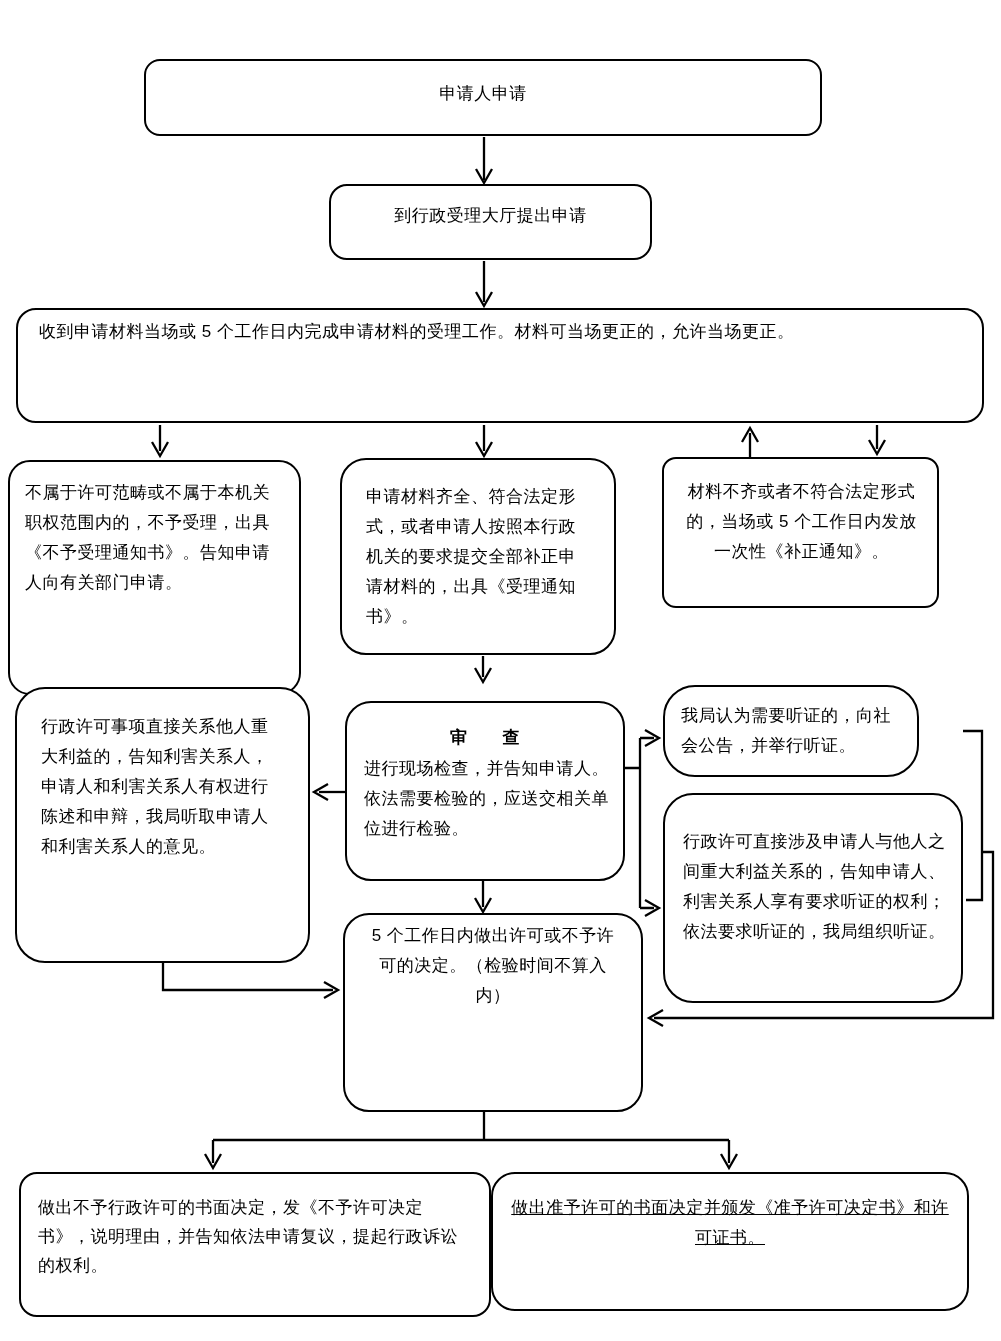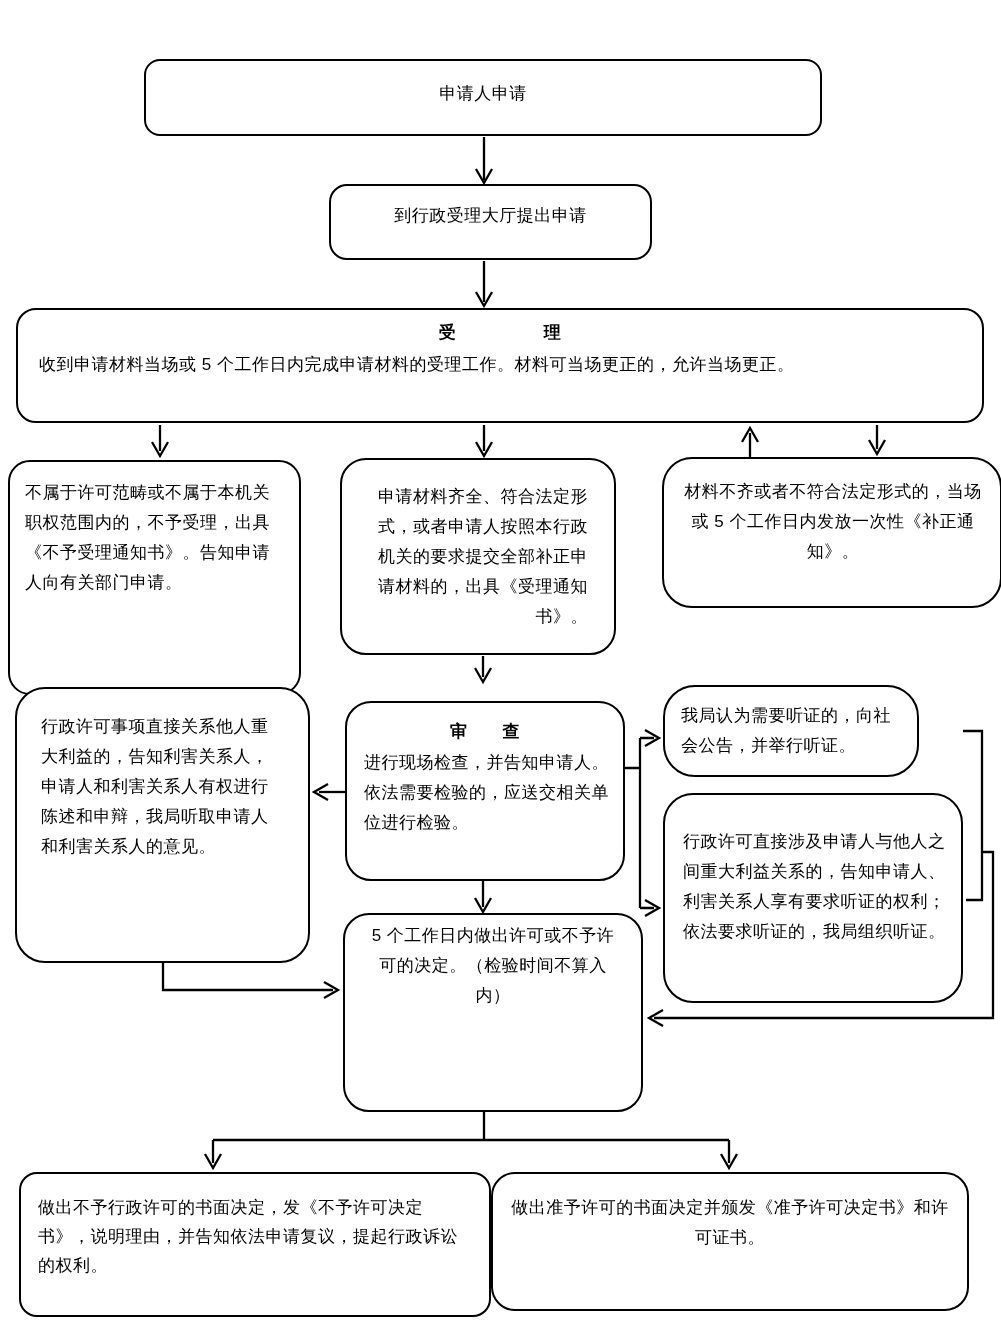--- a/index.html
+++ b/index.html
@@ -80,38 +80,37 @@
 
   <div class="node" style="left:329px;top:184px;width:323px;height:76px;border-radius:18px;">
     <div class="txt center" style="padding:15px 8px 0;">到行政受理大厅提出申请</div>
   </div>
 
   <div class="node" style="left:144px;top:59px;width:678px;height:77px;border-radius:16px;">
     <div class="txt center" style="padding:18px 10px 0;">申请人申请</div>
   </div>
 
   <div class="node" style="left:16px;top:308px;width:968px;height:115px;border-radius:20px;">
-    <div class="node-title" style="padding-top:13px;">受　　　　　理</div>
     <div class="txt" style="padding:7px 20px 0 21px;">收到申请材料当场或 5 个工作日内完成申请材料的受理工作。材料可当场更正的，允许当场更正。</div>
   </div>
 
   <div class="node" style="left:8px;top:460px;width:293px;height:235px;border-radius:22px;">
     <div class="txt" style="padding:16px 24px 0 15px;">不属于许可范畴或不属于本机关职权范围内的，不予受理，出具《不予受理通知书》。告知申请人向有关部门申请。</div>
   </div>
 
-  <div class="node" style="left:340px;top:458px;width:276px;height:197px;border-radius:26px;text-align:right;">
+  <div class="node" style="left:340px;top:458px;width:276px;height:197px;border-radius:26px;">
     <div class="txt" style="padding:22px 26px 0 24px;">申请材料齐全、符合法定形式，或者申请人按照本行政机关的要求提交全部补正申请材料的，出具《受理通知书》。</div>
   </div>
 
-  <div class="node" style="left:662px;top:457px;width:340px;height:151px;border-radius:30px;">
+  <div class="node" style="left:662px;top:457px;width:277px;height:151px;border-radius:14px;">
     <div class="txt center" style="padding:18px 15px 0 17px;">材料不齐或者不符合法定形式的，当场或 5 个工作日内发放一次性《补正通知》。</div>
   </div>
 
   <div class="node" style="left:345px;top:701px;width:280px;height:180px;border-radius:26px;">
-    <div class="node-title" style="padding-top:19px;">审　　查</div>
+    <div class="node-title" style="padding-top:25px;">审　　查</div>
     <div class="txt" style="padding:6px 14px 0 17px;">进行现场检查，并告知申请人。依法需要检验的，应送交相关单位进行检验。</div>
   </div>
 
   <div class="node" style="left:15px;top:687px;width:295px;height:276px;border-radius:30px;">
     <div class="txt" style="padding:23px 26px 0 24px;">行政许可事项直接关系他人重大利益的，告知利害关系人，申请人和利害关系人有权进行陈述和申辩，我局听取申请人和利害关系人的意见。</div>
   </div>
 
   <div class="node" style="left:663px;top:685px;width:256px;height:92px;border-radius:32px;">
     <div class="txt" style="padding:14px 14px 0 16px;">我局认为需要听证的，向社会公告，并举行听证。</div>
   </div>
@@ -121,17 +120,17 @@
   </div>
 
   <div class="node" style="left:343px;top:913px;width:300px;height:199px;border-radius:26px;">
     <div class="txt center" style="padding:6px 24px 0;">5 个工作日内做出许可或不予许可的决定。（检验时间不算入内）</div>
   </div>
 
   <div class="node" style="left:19px;top:1172px;width:472px;height:145px;border-radius:18px;">
     <div class="txt" style="padding:19px 14px 0 17px;line-height:29px;">做出不予行政许可的书面决定，发《不予许可决定书》，说明理由，并告知依法申请复议，提起行政诉讼的权利。</div>
   </div>
 
-  <div class="node" style="left:491px;top:1172px;width:478px;height:139px;border-radius:24px;">
+  <div class="node" style="left:491px;top:1172px;width:478px;height:139px;border-radius:24px;text-decoration:underline;">
     <div class="txt center" style="padding:19px 16px 0;">做出准予许可的书面决定并颁发《准予许可决定书》和许可证书。</div>
   </div>
 
 </div>
 
 </body></html>

